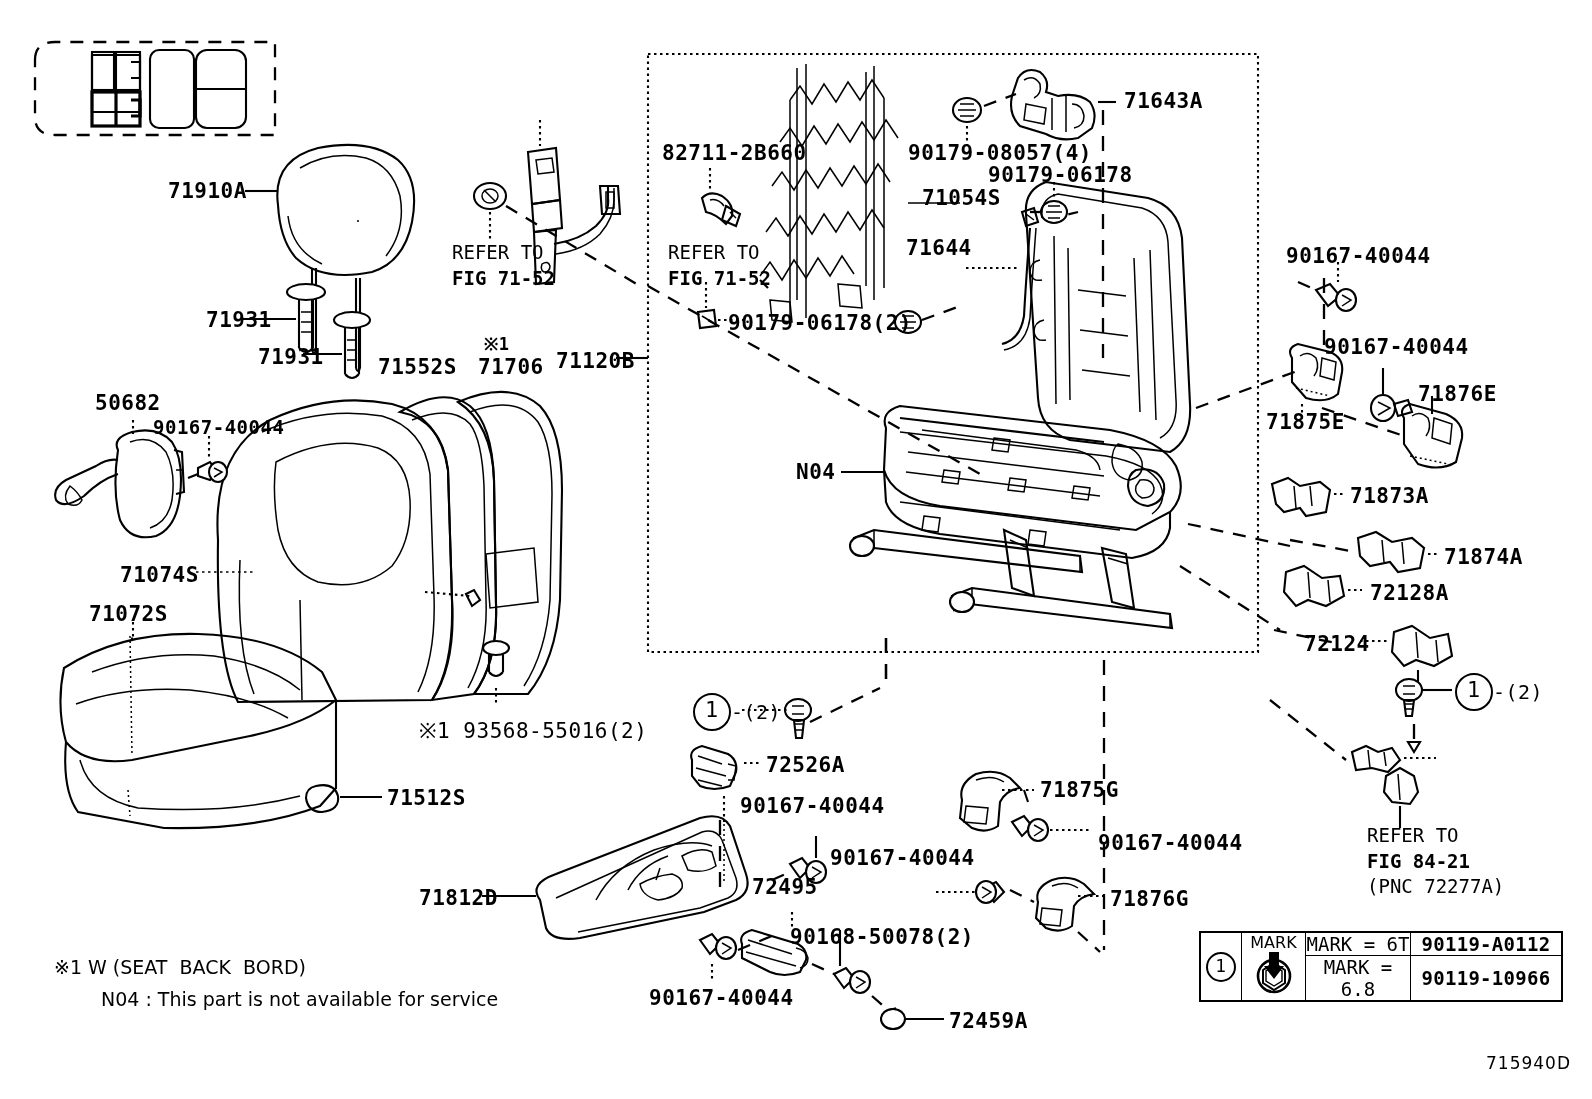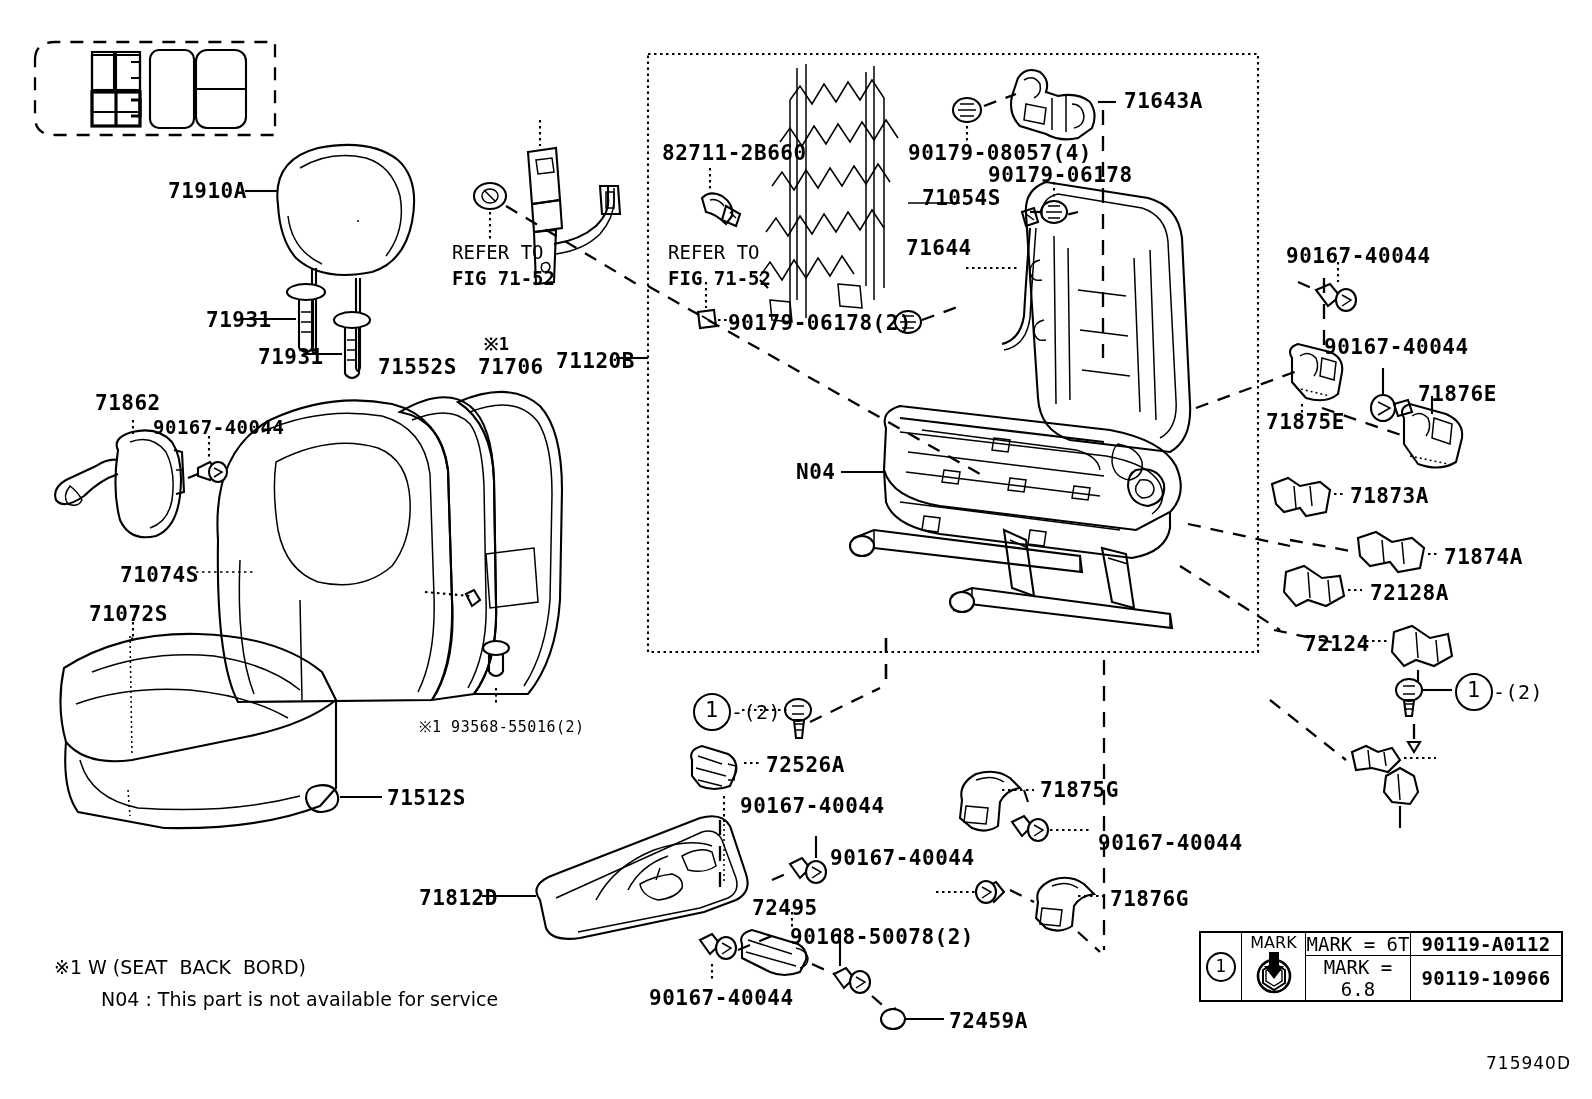--- a/index.html
+++ b/index.html
@@ -524,26 +524,26 @@
     </g>
   </svg>
 
   <div class="lbl" style="left:168px; top:178px;">71910A</div>
   <div class="lbl" style="left:206px; top:307px;">71931</div>
   <div class="lbl" style="left:258px; top:344px;">71931</div>
   <div class="lbl" style="left:378px; top:354px;">71552S</div>
   <div class="lbl" style="left:484px; top:334px; font-size:17px;">※1</div>
   <div class="lbl" style="left:478px; top:354px;">71706</div>
   <div class="lbl" style="left:556px; top:348px;">71120B</div>
-  <div class="lbl" style="left:95px; top:390px;">71862</div>
+  <div class="lbl" style="left:95px; top:390px;">50682</div>
   <div class="lbl" style="left:153px; top:415px; font-size:19px;">90167-40044</div>
   <div class="lbl" style="left:120px; top:562px;">71074S</div>
   <div class="lbl" style="left:89px; top:601px;">71072S</div>
   <div class="lbl" style="left:387px; top:785px;">71512S</div>
-  <div class="lbl small" style="left:419px; top:718px; font-size:15px;">※1 93568-55016(2)</div>
+  <div class="lbl small" style="left:419px; top:718px; font-size:21px;">※1 93568-55016(2)</div>
 
   <div class="lbl refer" style="left:452px; top:240px;"><span>REFER TO</span>
 <b>FIG 71-52</b></div>
   <div class="lbl refer" style="left:668px; top:240px;"><span>REFER TO</span>
 <b>FIG 71-52</b></div>
 
   <div class="lbl" style="left:662px; top:140px;">82711-2B660</div>
   <div class="lbl" style="left:922px; top:185px;">71054S</div>
   <div class="lbl" style="left:906px; top:235px;">71644</div>
   <div class="lbl" style="left:1124px; top:88px;">71643A</div>
@@ -554,26 +554,29 @@
 
   <div class="lbl" style="left:1286px; top:243px;">90167-40044</div>
   <div class="lbl" style="left:1324px; top:334px;">90167-40044</div>
   <div class="lbl" style="left:1266px; top:409px;">71875E</div>
   <div class="lbl" style="left:1418px; top:381px;">71876E</div>
   <div class="lbl" style="left:1350px; top:483px;">71873A</div>
   <div class="lbl" style="left:1444px; top:544px;text-align:center;">71874A</div>
   <div class="lbl" style="left:1370px; top:580px;">72128A</div>
   <div class="lbl" style="left:1304px; top:631px;">72124</div>
 
+  <div class="lbl refer" style="left:1367px; top:823px;"><span>REFER TO</span>
+<b>FIG 84-21</b>
+<span>(PNC 72277A)</span></div>
 
   <div class="lbl" style="left:766px; top:752px;">72526A</div>
   <div class="lbl" style="left:740px; top:793px;">90167-40044</div>
   <div class="lbl" style="left:419px; top:885px;">71812D</div>
   <div class="lbl" style="left:649px; top:985px;">90167-40044</div>
-  <div class="lbl" style="left:752px; top:874px;margin-top:21px;">72495</div>
+  <div class="lbl" style="left:752px; top:874px;">72495</div>
   <div class="lbl" style="left:790px; top:924px;">90168-50078(2)</div>
   <div class="lbl" style="left:949px; top:1008px;">72459A</div>
   <div class="lbl" style="left:1040px; top:777px;">71875G</div>
   <div class="lbl" style="left:1098px; top:830px;">90167-40044</div>
   <div class="lbl" style="left:1110px; top:886px;">71876G</div>
   <div class="lbl" style="left:830px; top:845px;">90167-40044</div>
 
   <div class="callout" style="left:693px; top:693px;">1</div>
   <div class="lbl small" style="left:731px; top:700px; font-size:20px; font-weight:normal;">-(2)</div>
   <div class="callout" style="left:1455px; top:673px;">1</div>

